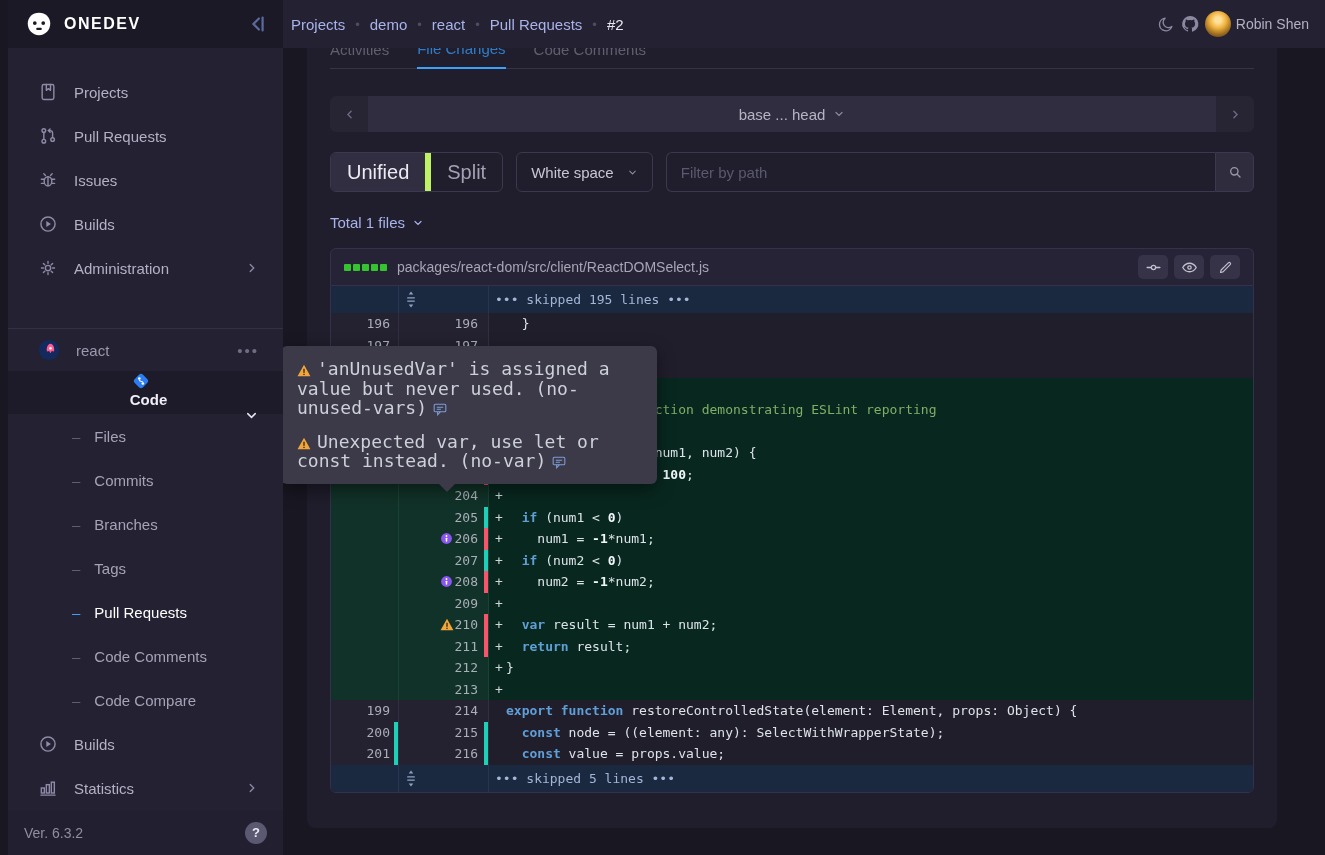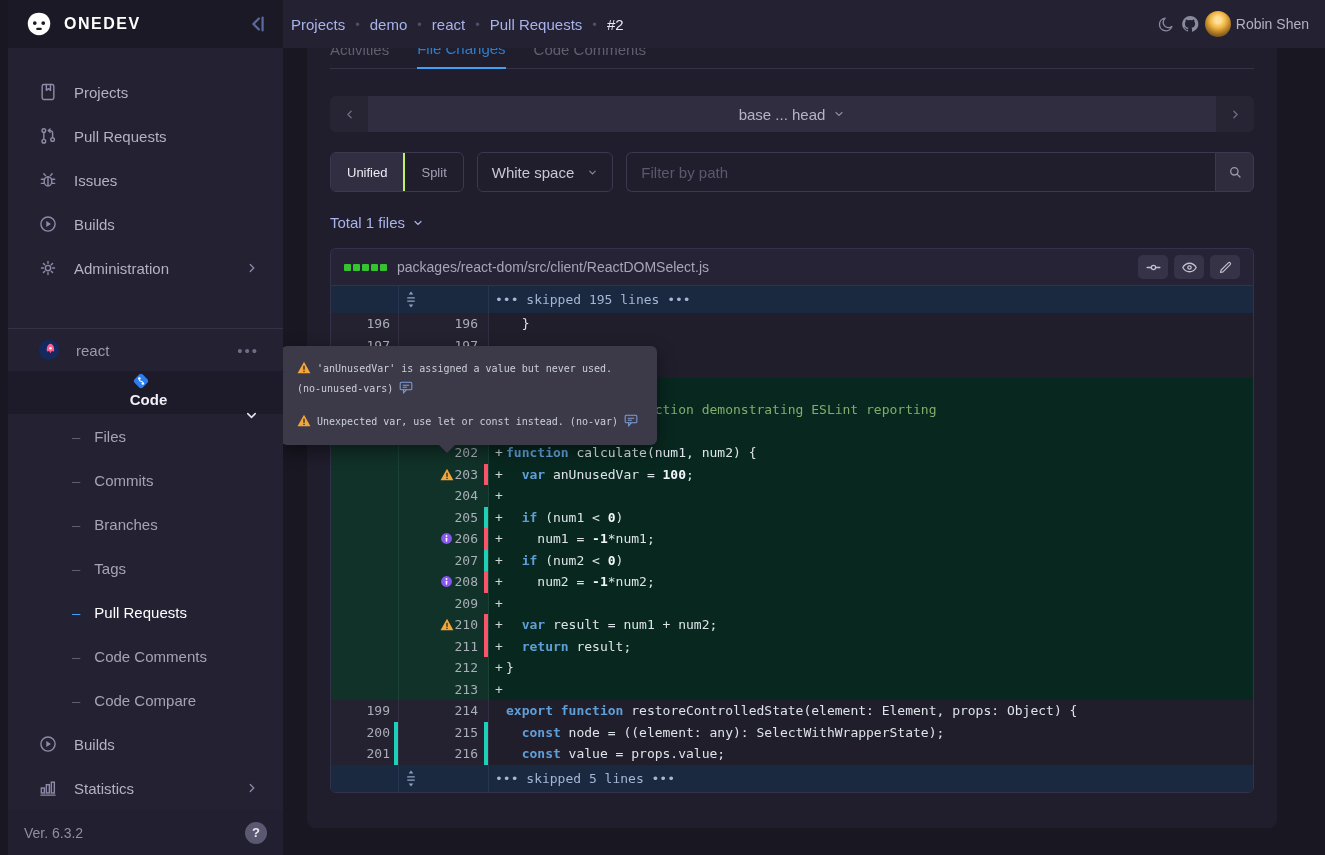--- a/index.html
+++ b/index.html
@@ -52,23 +52,23 @@
   .tab { font-size:15px; padding-bottom:10px; margin-right:28px; cursor:pointer; color:#605f70; }
   .tab.active { color:#2f7dc9; border-bottom:2px solid #3ea1f7; margin-bottom:-1px; }
 
   .rev-bar { margin-top:27px; height:36px; background:#272434; border-radius:6px; display:flex; overflow:hidden; }
   .rev-arrow { width:38px; display:flex; align-items:center; justify-content:center; cursor:pointer; flex:none; }
   .rev-center { flex:1; background:#302d40; display:flex; align-items:center; justify-content:center; gap:8px;
     color:#b6b4c4; font-size:15px; cursor:pointer; }
 
   .controls { margin-top:20px; height:40px; display:flex; }
   .seg { display:flex; height:40px; border:1px solid #3b3850; border-radius:6px; overflow:hidden; }
-  .seg-btn { display:flex; align-items:center; padding:4px 16px; font-size:13px; cursor:pointer; color:#a3a1b3; }
+  .seg-btn { display:flex; align-items:center; padding:4px 16px; font-size:20px; cursor:pointer; color:#a3a1b3; }
   .seg-btn.on { background:#312e41; color:#eceaf2; }
-  .seg-btn + .seg-btn { border-left:2px solid #bef264;text-align:right; }
+  .seg-btn + .seg-btn { border-left:6px solid #bef264;text-align:right; }
   .ws-select { margin-left:13px; height:40px; border:1px solid #3b3850; border-radius:6px; display:flex;
     align-items:center; padding:0 14px; gap:13px; color:#c8c6d4; font-size:15px; cursor:pointer; }
   .filter-wrap { margin-left:13px; flex:1; display:flex; height:40px; }
   .filter-input { flex:1; background:transparent; border:1px solid #3b3850; border-right:none;
     border-radius:6px 0 0 6px; padding:0 14px; font-size:15px; color:#ddd; outline:none; font-family:"Liberation Sans",sans-serif; }
   .filter-input::placeholder { color:#5b5970; }
   .search-btn { width:39px; background:#2f2c3e; border:1px solid #3b3850; border-radius:0 6px 6px 0;
     display:flex; align-items:center; justify-content:center; cursor:pointer; }
 
   .total-row { margin-top:22px; display:flex; align-items:center; gap:7px; color:#a8b3ea; font-size:15px; cursor:pointer; }
@@ -105,21 +105,21 @@
   .t-exp .c-old, .t-exp .c-new { border-right:1px solid #263550; }
   .exp-icon { position:absolute; left:72px; top:4px; }
   .tk-k { color:#5f9fd8; font-weight:bold; }
   .tk-p { color:#dde3e8; }
   .tk-n { color:#f2f6fa; font-weight:bold; }
   .tk-c { color:#7fae66; }
 
   
   .tooltip { position:absolute; left:281px; top:346px; width:376px; background:#3c3949; border-radius:6px;
     padding:13px 16px; z-index:15; box-shadow:0 6px 18px rgba(0,0,0,.45);
-    font-family:"DejaVu Sans Mono", monospace; font-size:10px; line-height:19.5px; color:#ccd0d8; }
+    font-family:"DejaVu Sans Mono", monospace; font-size:18px; line-height:19.5px; color:#ccd0d8; }
   .tooltip::after { content:""; position:absolute; bottom:-8px; left:158px; border:8px solid transparent;
     border-top-color:#3c3949; border-bottom:none; }
   .tt-item { margin-bottom:14px; }
   .tt-item:last-child { margin-bottom:0; }
   .tt-warn { display:inline-block; vertical-align:-2px; margin-right:6px; }
   .tt-comment { display:inline-block; vertical-align:-2px; margin-left:6px; cursor:pointer; }
 </style>
 </head>
 <body>
 

